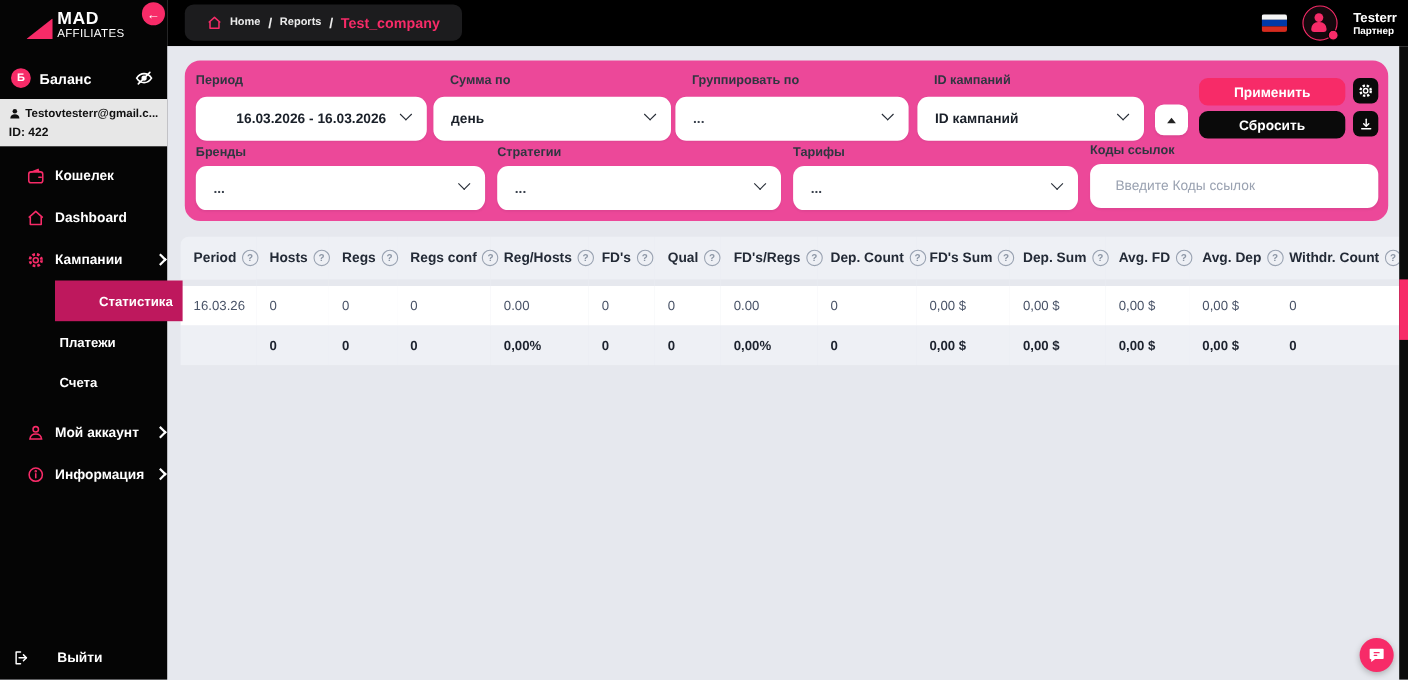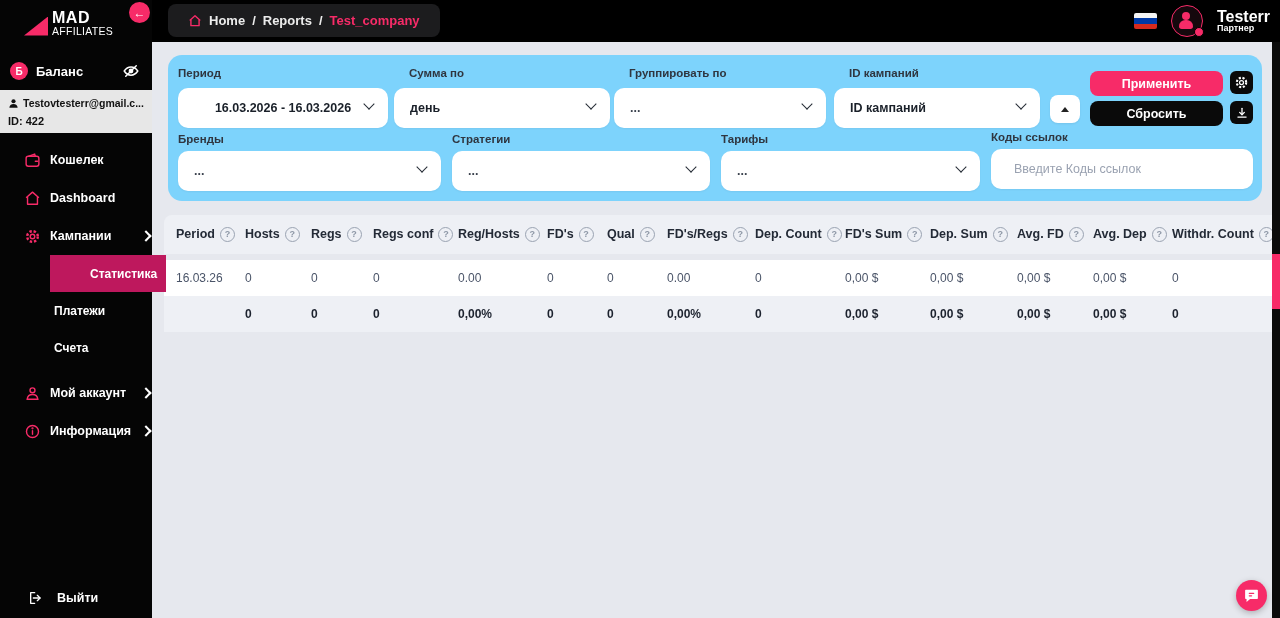--- a/index.html
+++ b/index.html
@@ -5,32 +5,32 @@
   html,body{margin:0;padding:0;}
   body{
     width:1280px;height:618px;position:relative;overflow:hidden;
     background:#e6e8ee;font-family:"Liberation Sans",sans-serif;
     -webkit-font-smoothing:antialiased;
   }
   
   .topbar{position:absolute;left:152px;top:0;right:0;height:42px;background:#000;display:flex;align-items:center;}
   .crumb-pill{position:absolute;left:16px;top:4px;height:33px;background:#1c1c1e;border-radius:8px;
     display:flex;align-items:center;gap:7px;padding:0 20px;}
-  .crumb{font-size:13px;font-weight:700;color:#e8e8a0;color:#ececec;}
+  .crumb{font-size:10px;font-weight:700;color:#e8e8a0;color:#ececec;}
   .crumb-sep{font-size:13px;font-weight:700;color:#ececec;}
   .crumb-current{font-size:13px;font-weight:700;color:#f72b68;}
   .topbar-right{position:absolute;right:10px;top:0;height:42px;display:flex;align-items:center;gap:14px;}
   .flag{width:23px;height:16px;border-radius:2px;overflow:hidden;display:flex;flex-direction:column;}
   .flag div{flex:1;}
   .flag .w{background:#f5f5f5}.flag .b{background:#0039a6}.flag .r{background:#d52b1e}
   .avatar{width:30px;height:30px;border-radius:50%;background:#15080d;border:1.5px solid #f72b68;position:relative;}
   .avatar .head{position:absolute;left:10px;top:6px;width:8px;height:8px;border-radius:50%;background:#f72b68;}
   .avatar .body{position:absolute;left:7px;top:14px;width:14px;height:9px;border-radius:7px 7px 3px 3px;background:#f72b68;}
   .avatar .dot{position:absolute;right:-2px;bottom:-1px;width:8px;height:8px;border-radius:50%;background:#f72b68;border:1.5px solid #000;}
-  .user-name{font-size:16px;font-weight:800;color:#fff;line-height:13px;}
+  .user-name{font-size:12px;font-weight:800;color:#fff;line-height:13px;}
   .user-role{font-size:9px;font-weight:700;color:#fff;line-height:10px;}
   
   .sidebar{position:absolute;left:0;top:0;width:152px;height:618px;background:#050505;z-index:5;}
   .logo{position:absolute;left:24px;top:10px;display:flex;align-items:flex-end;gap:4px;}
   .logo-tri{width:24px;height:19px;background:#f72b68;clip-path:polygon(100% 0,100% 100%,0 100%);margin-bottom:1px;}
   .logo-txt{color:#fff;line-height:1;}
   .logo-top{font-size:16px;font-weight:800;letter-spacing:.5px;}
   .logo-bot{font-size:10.5px;font-weight:400;letter-spacing:.3px;}
   .collapse-btn{position:absolute;right:2px;top:2px;width:21px;height:21px;border-radius:50%;background:#f72b68;
     display:flex;align-items:center;justify-content:center;color:#fff;font-size:12px;font-weight:700;}
@@ -46,26 +46,26 @@
   .nav-item{height:38px;display:flex;align-items:center;padding:0 10px;box-sizing:border-box;position:relative;cursor:pointer;}
   .nav-item .nlabel{color:#fff;font-size:12.5px;font-weight:700;margin-left:9px;}
   .nav-item.active-pink{background:#f7145f;height:36px;}
   .nav-sub{height:37px;display:flex;align-items:center;padding-left:40px;position:relative;cursor:pointer;}
   .nav-sub .nlabel{color:#fff;font-size:12px;font-weight:600;margin-left:0;}
   .nav-sub.sel{background:#be185d;margin-left:36px;}
   .chev-r{position:absolute;right:16px;top:50%;width:6px;height:6px;border-right:2px solid #fff;border-top:2px solid #fff;
     transform:translateY(-50%) rotate(45deg);}
   .chev-d-w{position:absolute;right:15px;top:50%;width:6px;height:6px;border-right:2px solid #fff;border-bottom:2px solid #fff;
     transform:translateY(-70%) rotate(45deg);}
-  .logout{position:absolute;left:28px;bottom:12px;display:flex;align-items:center;gap:13px;cursor:pointer;justify-content:space-between;}
+  .logout{position:absolute;left:12px;bottom:12px;display:flex;align-items:center;gap:24px;cursor:pointer;justify-content:space-between;}
   .logout .nlabel{color:#fff;font-size:12.5px;font-weight:700;}
   .nav-gap{height:8px;}
   
   .main{position:absolute;left:152px;top:42px;right:0;bottom:0;background:#e6e8ee;}
-  .panel{position:absolute;left:16px;top:13px;width:1094px;height:146px;background:#7dd3fc;border-radius:14px;}
+  .panel{position:absolute;left:16px;top:13px;width:1094px;height:146px;background:#ec4899;border-radius:14px;}
   .lbl{position:absolute;font-size:11.5px;font-weight:600;color:#2f3640;}
   .fld{position:absolute;height:40px;background:#fff;border-radius:10px;box-shadow:0 1px 2px rgba(20,20,40,.05);
     display:flex;align-items:center;box-sizing:border-box;cursor:pointer;}
   .fld .val{font-size:12.5px;font-weight:800;color:#1a2029;padding-left:16px;}
   .fld .val.center{width:100%;text-align:center;padding-left:0;}
   .fld .val.dots{font-weight:700;color:#3a414d;}
   .chev{position:absolute;right:15px;top:12px;width:7px;height:7px;border-right:1.8px solid #252b35;border-bottom:1.8px solid #252b35;transform:rotate(45deg);}
   .fld input{border:none;outline:none;background:transparent;font-family:"Liberation Sans",sans-serif;
     font-size:12.5px;padding-left:23px;width:85%;color:#1a2029;}
   .fld input::placeholder{color:#9aa2b1;font-weight:400;}

